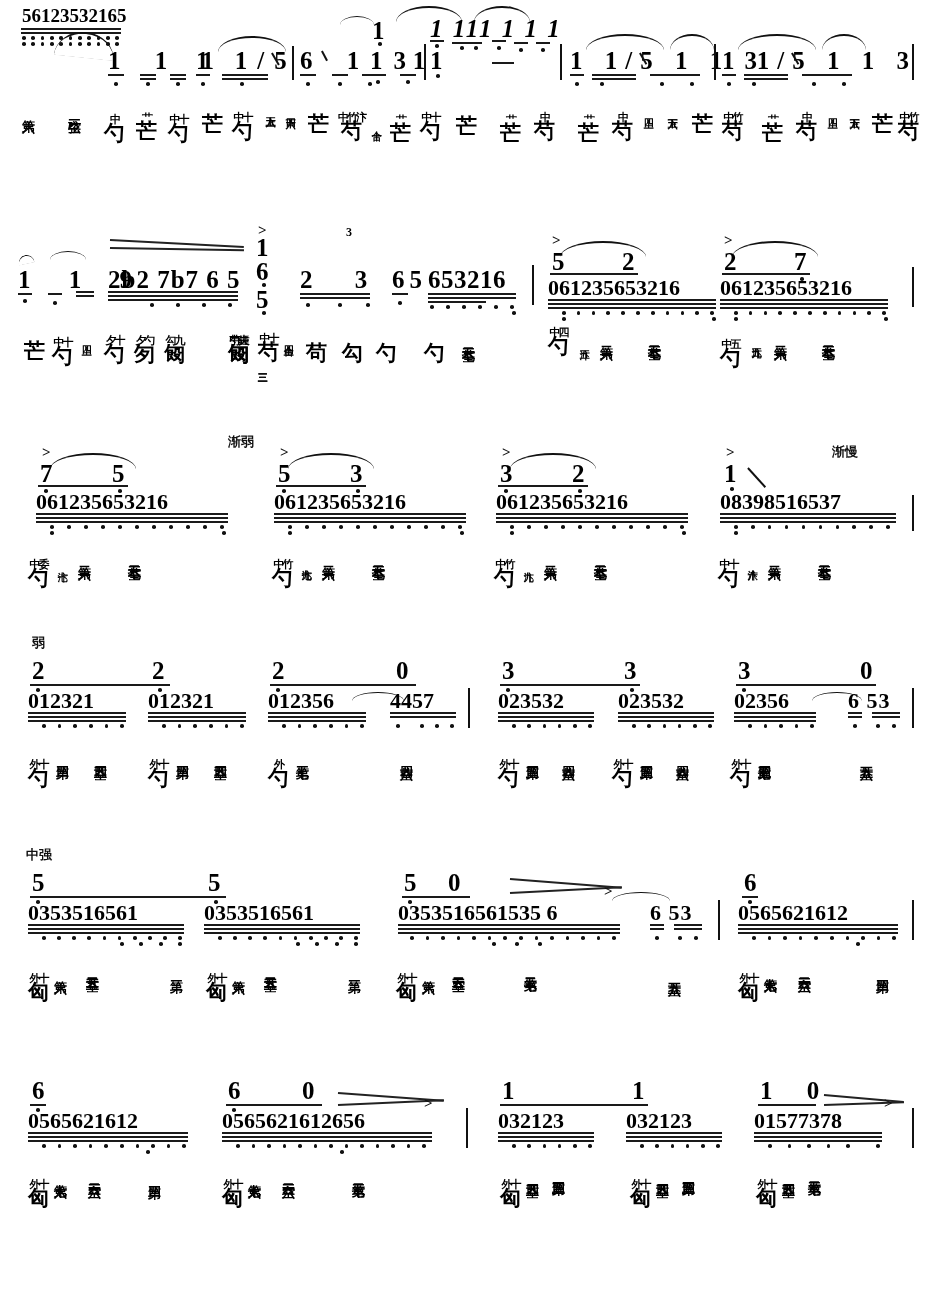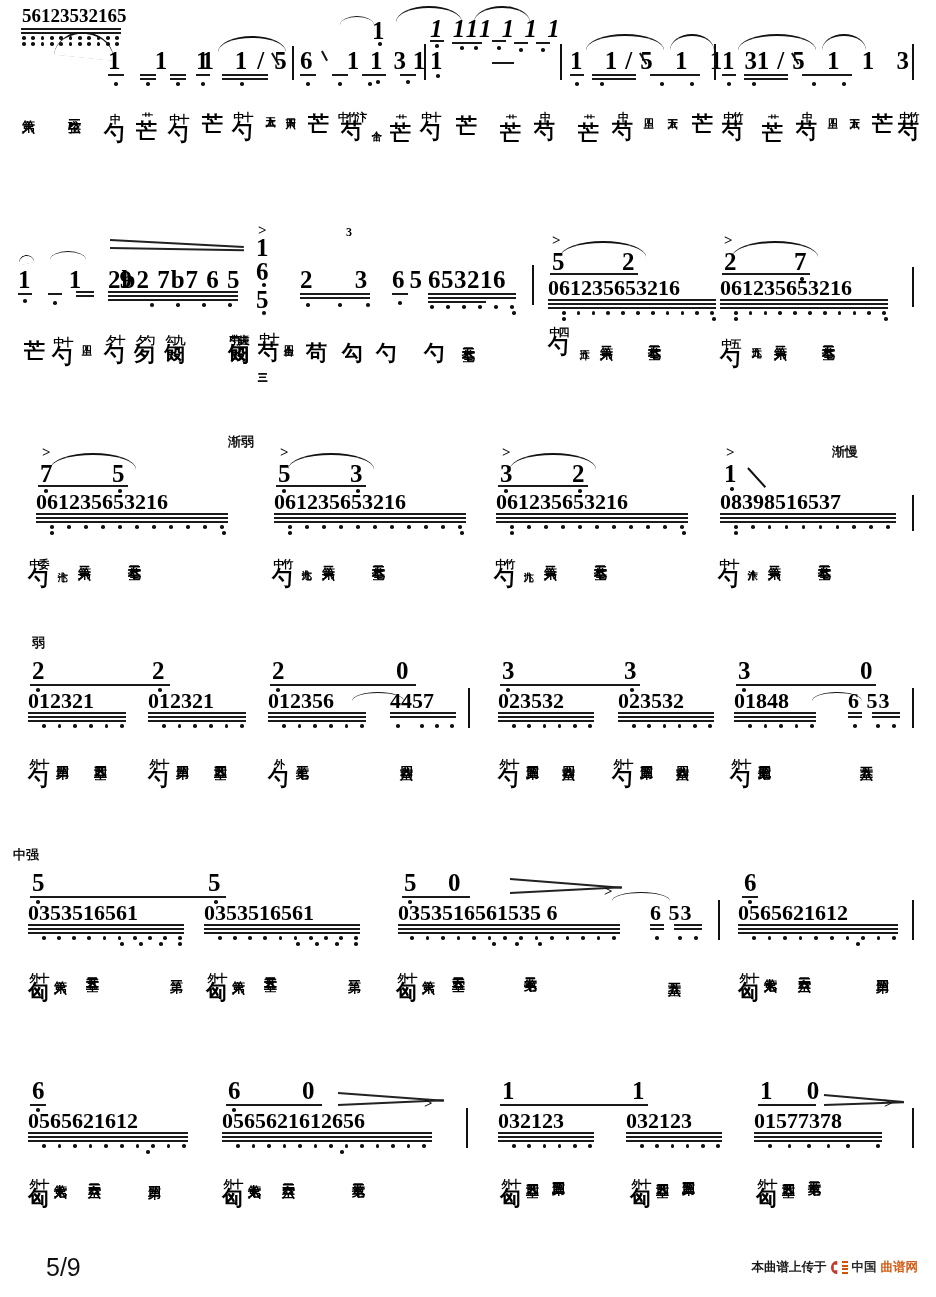--- a/index.html
+++ b/index.html
@@ -830,21 +830,21 @@
         <i></i>
         <i></i>
         <i></i>
       </div>
 
     <div class="noteline" style="left:738px;top:22px;">3</div>
     <div class="noteline" style="left:860px;top:22px;">0</div>
     <div class="beam" style="left:736px;top:48px;width:140px;"></div>
     <div class="dot" style="left:742px;top:52px;"></div>
     <div class="slur small" style="left:812px;top:56px;width:50px;"></div>
-    <div class="noteline small" style="left:734px;top:54px;letter-spacing:0px;">01848</div>
+    <div class="noteline small" style="left:734px;top:54px;letter-spacing:0px;">02356</div>
     <div class="beam" style="left:734px;top:76px;width:82px;"></div>
     <div class="beam" style="left:734px;top:80px;width:82px;"></div>
     <div class="beam thin" style="left:734px;top:84px;width:82px;"></div>
     <div class="dots" style="left:748px;top:88px;width:66px;">
         <i></i>
         <i></i>
         <i></i>
         <i></i>
         <i></i>
       </div>
@@ -894,21 +894,21 @@
     <div class="jz" style="left:730px;top:12px;">
         <span class="top">外十</span>
         <span class="mid">勺</span>
       </div>
     <div class="vstack b" style="left:758px;top:8px;">第四五七</div>
     <div class="vstack b" style="left:860px;top:8px;">荃六五</div>
   </div>
 
   <div class="sysrow" style="top:848px;height:100px;">
 
-    <div class="dyn" style="left:13px;top:0px;">中强</div>
+    <div class="dyn" style="left:26px;top:0px;">中强</div>
 
     <div class="noteline" style="left:32px;top:22px;">5</div>
     <div class="noteline" style="left:208px;top:22px;">5</div>
     <div class="beam" style="left:30px;top:48px;width:196px;"></div>
     <div class="dot" style="left:36px;top:52px;"></div>
     <div class="dot" style="left:214px;top:52px;"></div>
     <div class="noteline small" style="left:28px;top:54px;letter-spacing:0px;">0353516561</div>
     <div class="beam" style="left:28px;top:76px;width:156px;"></div>
     <div class="beam" style="left:28px;top:80px;width:156px;"></div>
     <div class="beam thin" style="left:28px;top:84px;width:156px;"></div>
@@ -1190,31 +1190,14 @@
     <div class="vstack b" style="left:656px;top:6px;">荃五四</div>
     <div class="vstack b" style="left:682px;top:4px;">第三四五</div>
     <div class="jz" style="left:756px;top:12px;">
         <span class="top">外十</span>
         <span class="mid">匈</span>
       </div>
     <div class="vstack b" style="left:782px;top:6px;">荃五四</div>
     <div class="vstack b" style="left:808px;top:4px;">第三云七</div>
   </div>
 
-  <div id="footer">
-    <div id="pageno">5/9</div>
-    <div id="credit">
-      <span class="c-txt">本曲谱上传于</span>
-      <span class="c-logo">
-        <span class="c1"></span>
-        <span class="c2">
-            <b></b>
-            <b></b>
-            <b></b>
-            <b></b>
-          </span>
-      </span>
-      <span class="c-cn">中国</span>
-      <span class="c-or">曲谱网</span>
-    </div>
-  </div>
 
 </div>
 
 </body></html>

